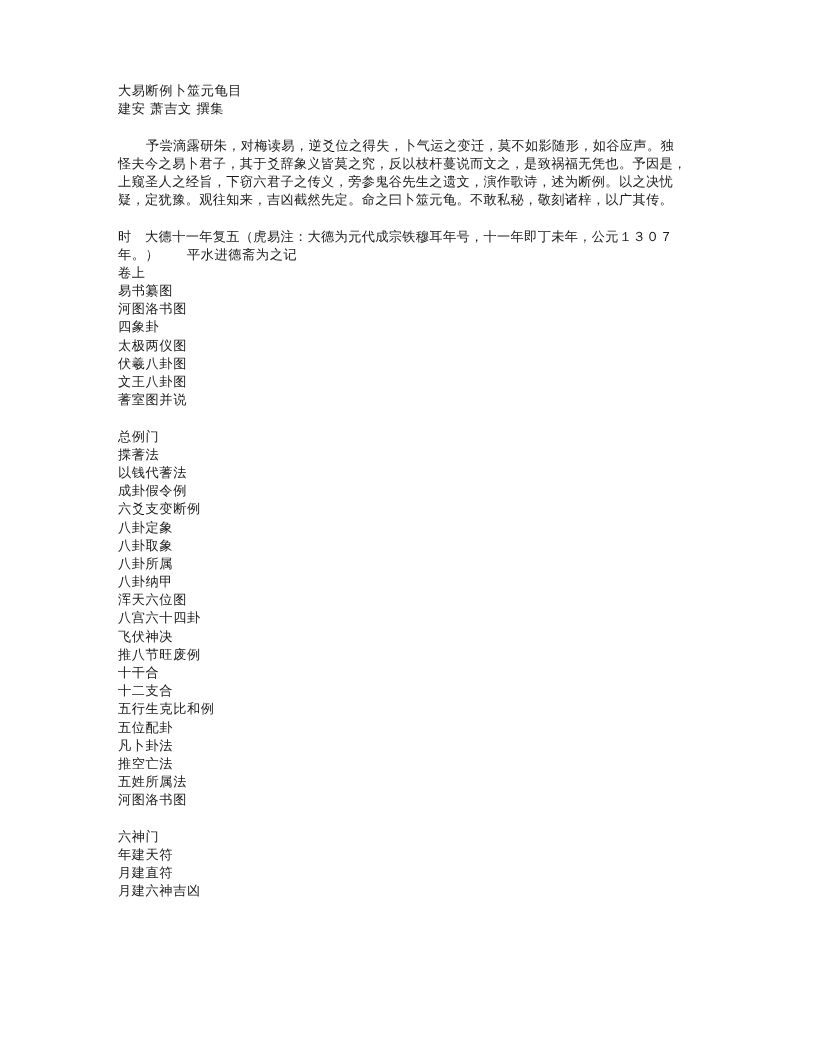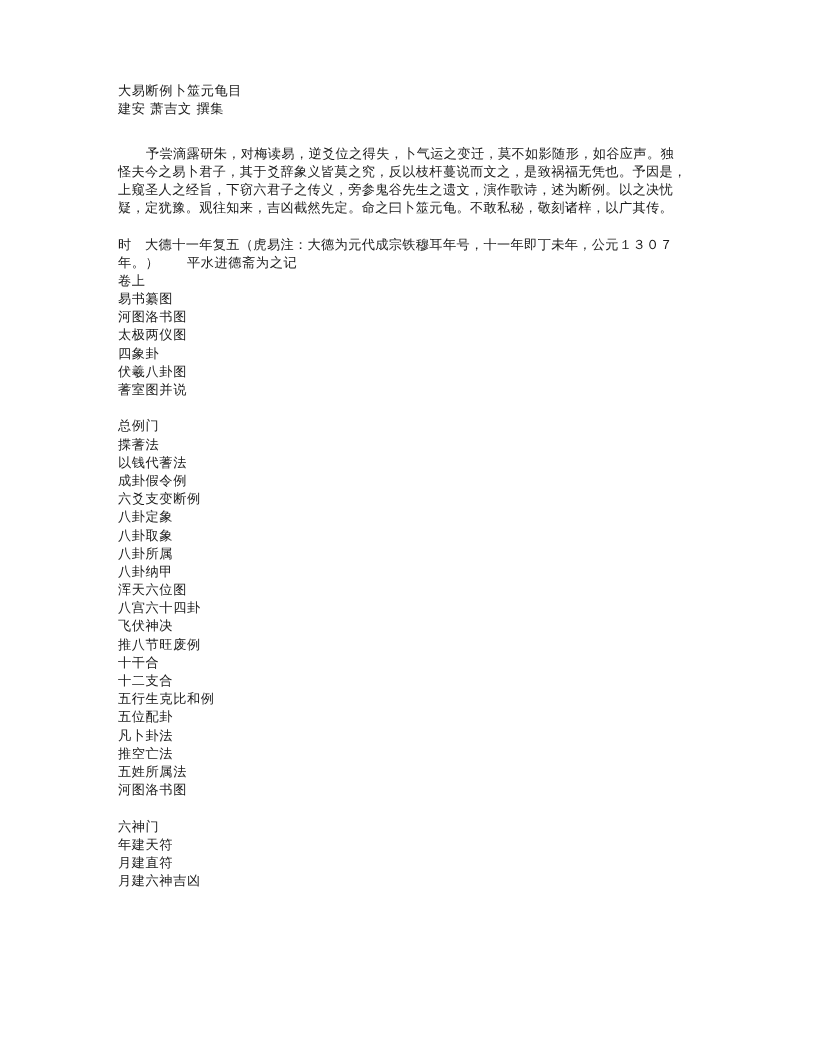--- a/index.html
+++ b/index.html
@@ -26,21 +26,20 @@
     line-height: 18.2px;
     height: 18.2px;
     white-space: nowrap;
     letter-spacing: 0.6px;
   }
   .blank {
     height: 18.2px;
   }
   .indent {
     padding-left: 28px;
-    margin-top: 8px;
   }
   .just {
     letter-spacing: 0.35px;
   }
 </style>
 </head>
 <body>
 
 <div class="page">
   <div class="line">大易断例卜筮元龟目</div>
@@ -56,23 +55,24 @@
   <div class="blank"></div>
 
   <div class="line just">时　大德十一年复五（虎易注：大德为元代成宗铁穆耳年号，十一年即丁未年，公元１３０７</div>
   <div class="line">年。）　　平水进德斋为之记</div>
 
   <div class="line">卷上</div>
 
   <div>
     <div class="line">易书纂图</div>
     <div class="line">河图洛书图</div>
+    <div class="line">四象卦</div>
     <div class="line">太极两仪图</div>
-    <div class="line">四象卦</div>
     <div class="line">伏羲八卦图</div>
+    <div class="line">文王八卦图</div>
     <div class="line">蓍室图并说</div>
   </div>
   <div class="blank"></div>
 
   <div>
     <div class="line">总例门</div>
     <div class="line">揲蓍法</div>
     <div class="line">以钱代蓍法</div>
     <div class="line">成卦假令例</div>
     <div class="line">六爻支变断例</div>

